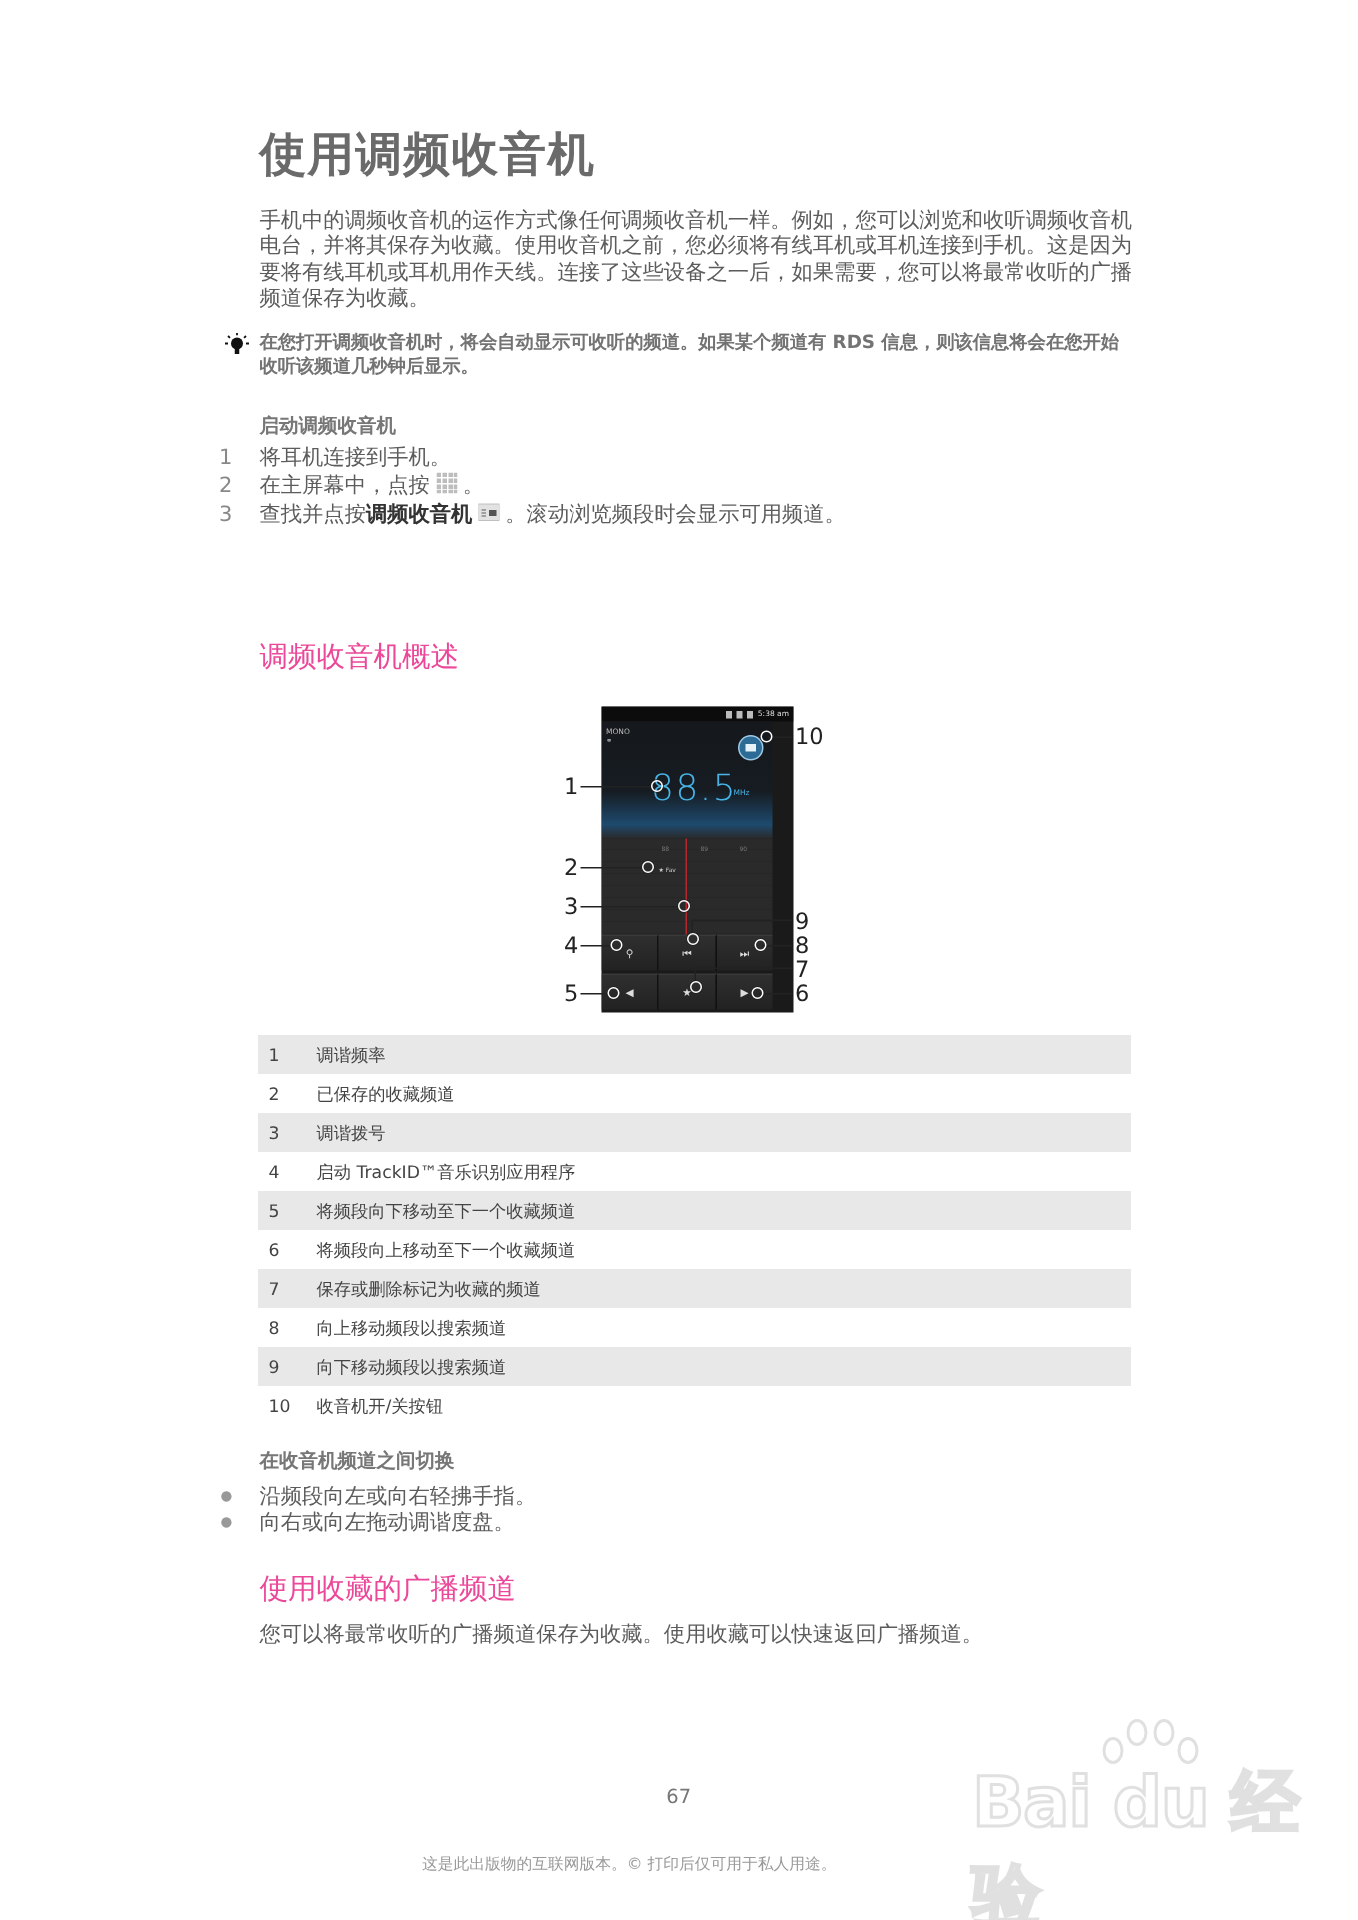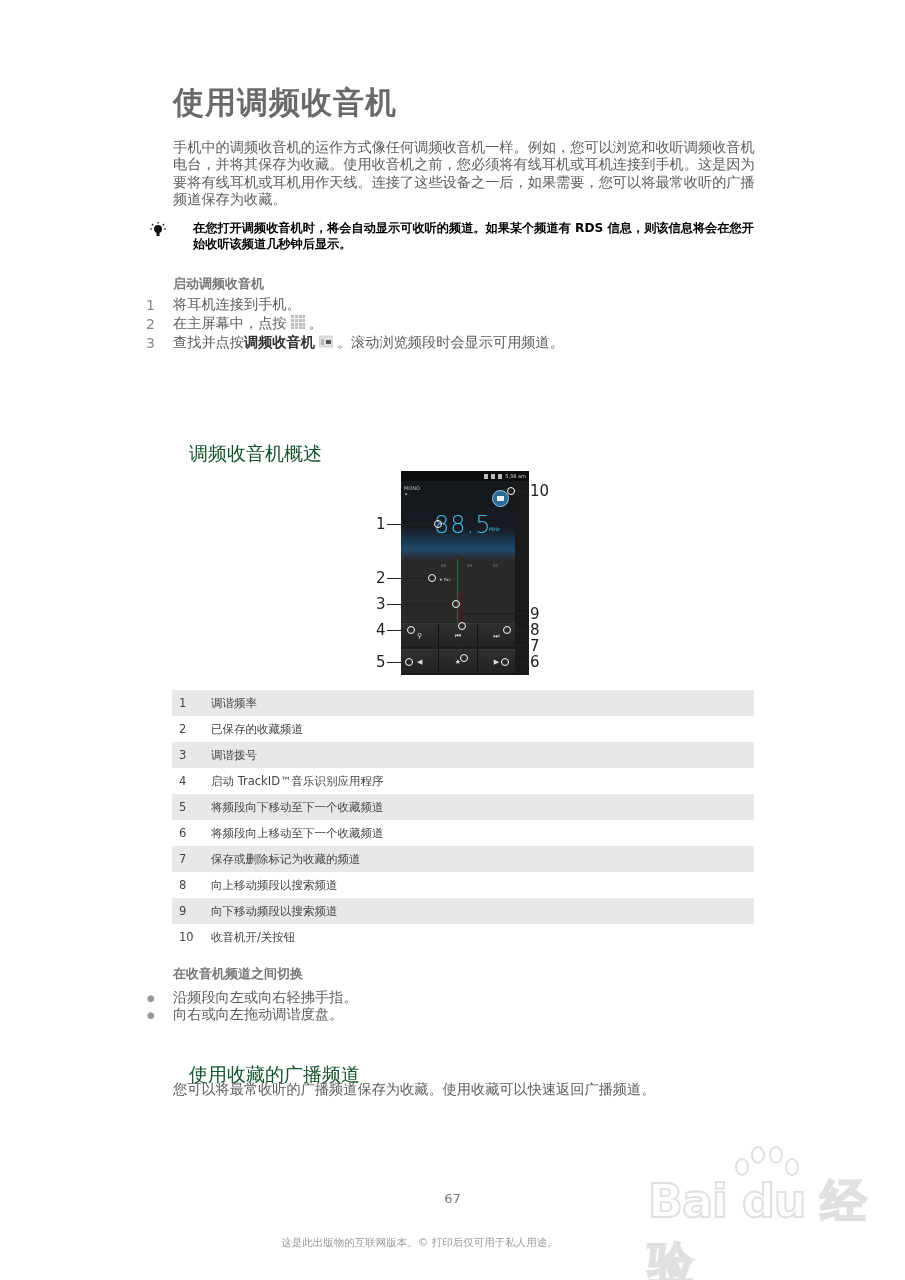--- a/index.html
+++ b/index.html
@@ -8,32 +8,32 @@
   .page { position: absolute; left: 0; top: 0; width: 905px; height: 1280px; border-radius: 16px; }
 
   .title { position: absolute; left: 173px; top: 82px; font-size: 31px; font-weight: bold;
            color: #6a6a6a; letter-spacing: 1px; margin: 0; }
 
   .intro { position: absolute; left: 173px; top: 139px; width: 585px; font-size: 14.2px;
            line-height: 17.3px; color: #5c5c5c; margin: 0; }
 
   .note { position: absolute; left: 143px; width: 620px; display: flex; align-items: flex-start; }
   .note .icon { width: 30px; flex: 0 0 30px; display: flex; justify-content: center; padding-top: 2px; }
-  .note .text { font-size: 12.2px; line-height: 16px; color: #000000; font-weight: bold; width: 575px; margin-left: 20px; }
+  .note .text { font-size: 12.2px; line-height: 16px; color: #737373; font-weight: bold; width: 575px; }
   .note.tip { top: 220px; }
   .note.warn { top: 361px; }
 
   .subhead { position: absolute; left: 173px; font-size: 13px; font-weight: bold; color: #777; margin: 0; }
   .steps { position: absolute; left: 146px; top: 295px; margin: 0; padding: 0; list-style: none; }
   .steps li { display: flex; height: 19px; align-items: center; font-size: 14.2px; color: #5c5c5c; }
   .steps .num { width: 27px; color: #888; font-size: 14px; }
   .steps b { color: #333; }
   .inline-icon { display: inline-block; vertical-align: middle; margin: 0 4px; }
 
-  .h2 { position: absolute; left: 173px; font-size: 19px; color: #14532d; margin: 16px; font-weight: normal; }
+  .h2 { position: absolute; left: 173px; font-size: 19px; color: #ec4899; margin: 0; font-weight: normal; }
 
   
   .phone { position: absolute; left: 401px; top: 471px; width: 128px; height: 204px; background: #1a1a1a;
            overflow: hidden; }
   .phone .statusbar { height: 10px; background: #0c0c0c; display: flex; justify-content: flex-end;
                       align-items: center; gap: 3px; padding-right: 3px; font-size: 5px; color: #ddd; }
   .phone .sb-icon { width: 4px; height: 5px; background: #bbb; }
   .phone .display { position: absolute; left: 0; top: 10px; width: 114px; height: 78px;
                     background: linear-gradient(#15181c 0%, #161c22 60%, #1e4a6e 88%, #2a2a2a 100%); }
   .phone .mono { position: absolute; left: 3px; top: 4px; font-size: 5px; color: #bbb; line-height: 6px; }

